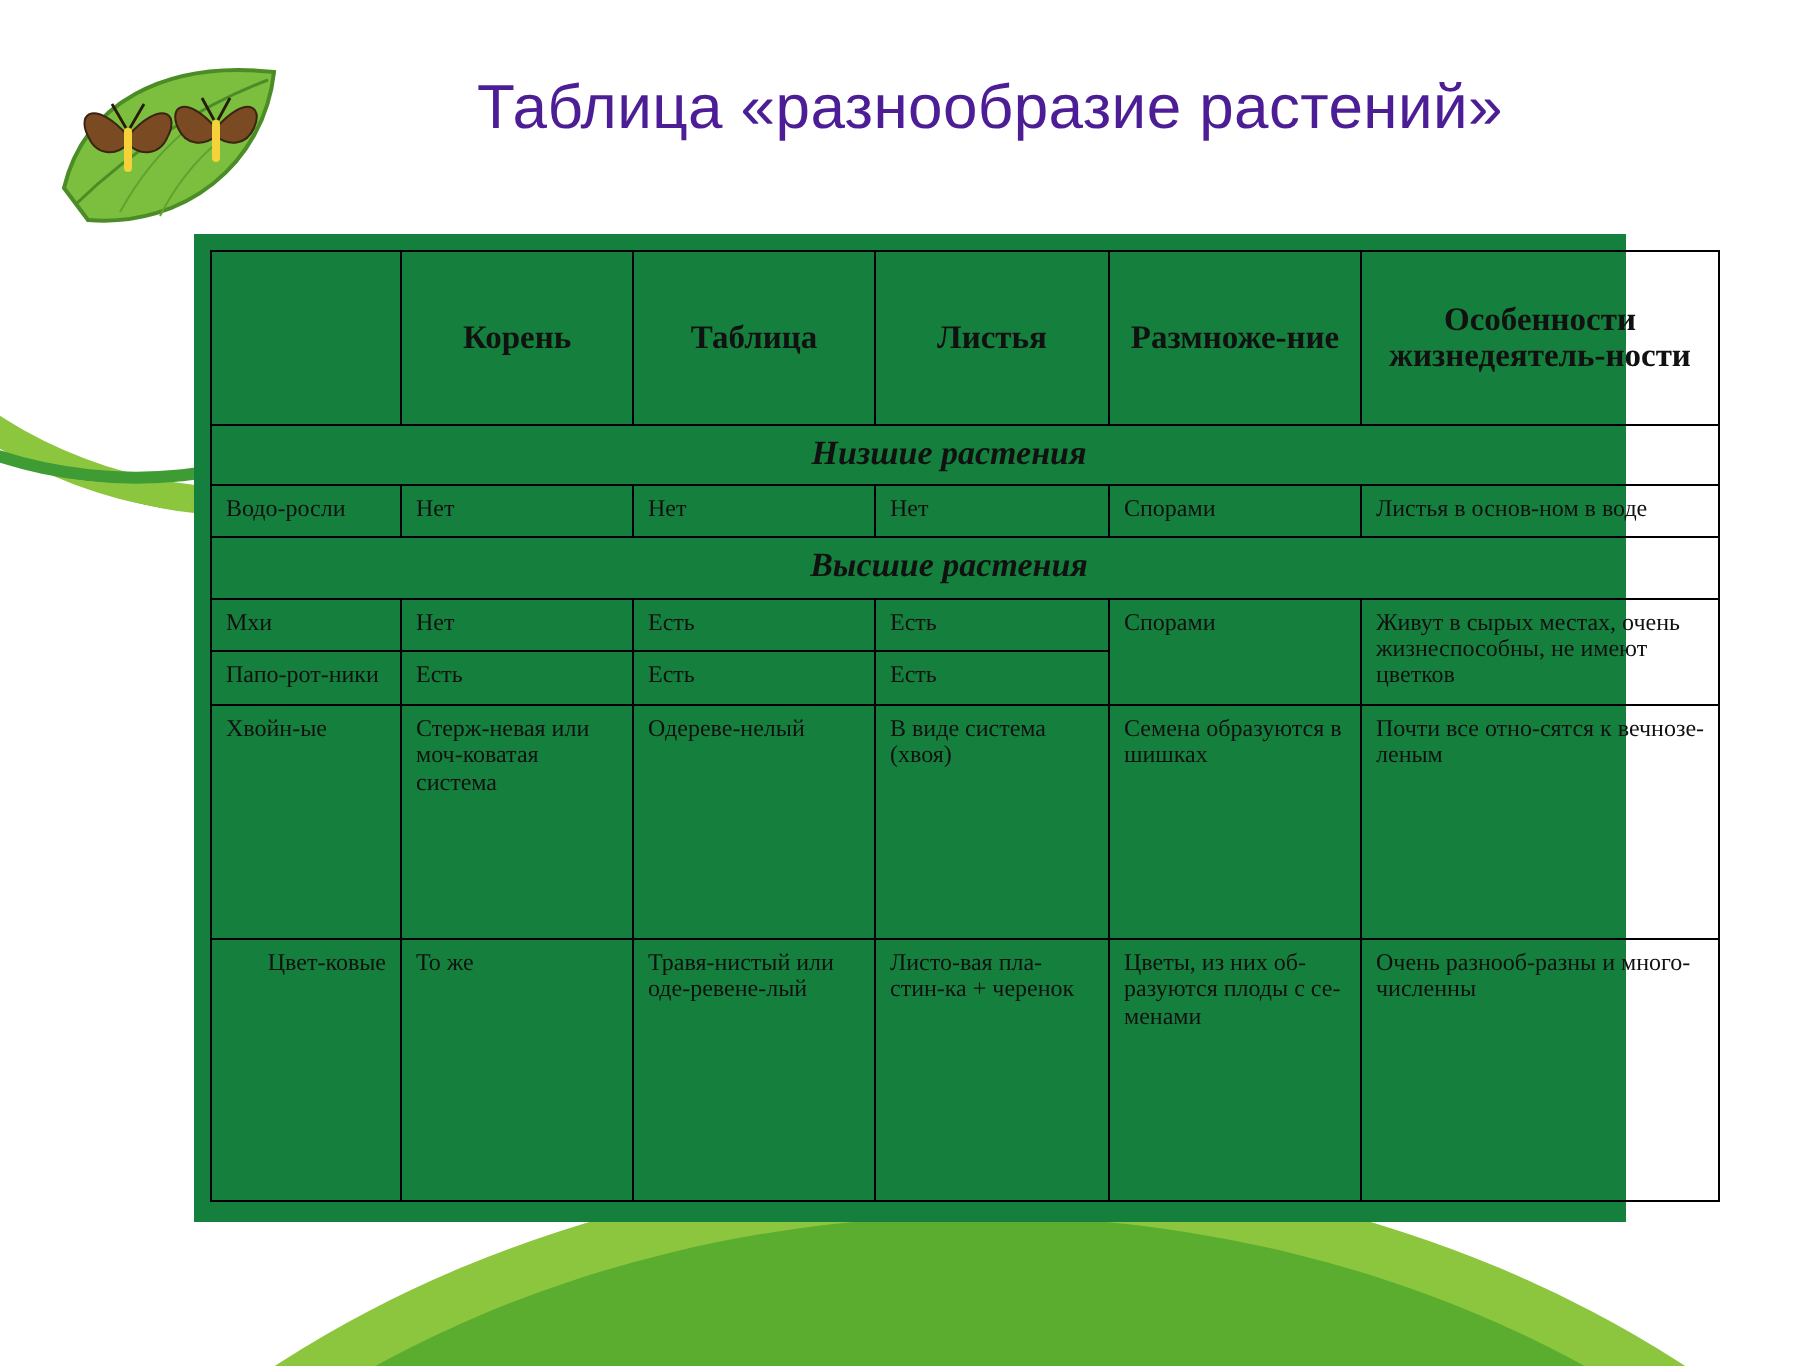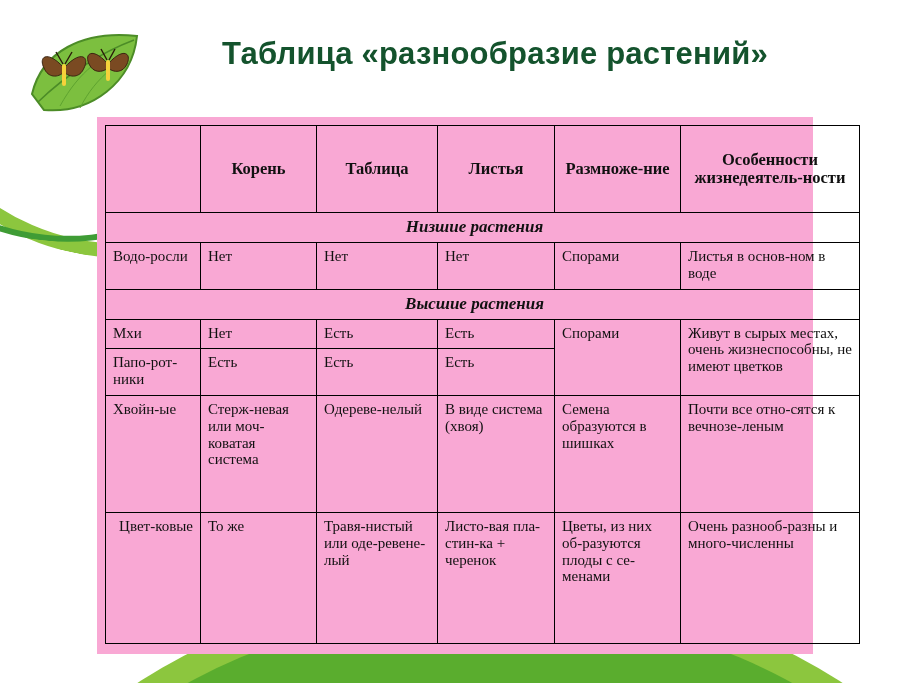--- a/index.html
+++ b/index.html
@@ -80,47 +80,47 @@
 
   
   .title {
     position: absolute;
     left: 0;
     right: 0;
     top: 36px;
     text-align: center;
     padding-left: 80px;
     font-family: "Liberation Sans", sans-serif;
-    font-weight: bold;
+    font-weight: normal;
     font-size: 31px;
-    color: #14532d;
+    color: #4c1d95;
     letter-spacing: 0.2px;
   }
 
   
   .table-card {
     position: absolute;
     left: 97px;
     top: 117px;
     width: 716px;
-    background: #f9a8d4;
+    background: #15803d;
     padding: 8px 8px 10px 8px;
     box-sizing: border-box;
   }
   table.plants {
     border-collapse: collapse;
     width: 700px;
     table-layout: fixed;
   }
   table.plants td, table.plants th {
     border: 1px solid #000000;
     vertical-align: top;
     padding: 5px 7px 7px 7px;
     font-family: "Liberation Serif", serif;
-    font-size: 15px;
+    font-size: 12px;
     line-height: 1.12;
     color: #111111;
   }
   table.plants thead th {
     text-align: center;
     font-weight: bold;
     vertical-align: middle;
     font-size: 16.5px;
     padding: 8px 4px;
     height: 70px;

